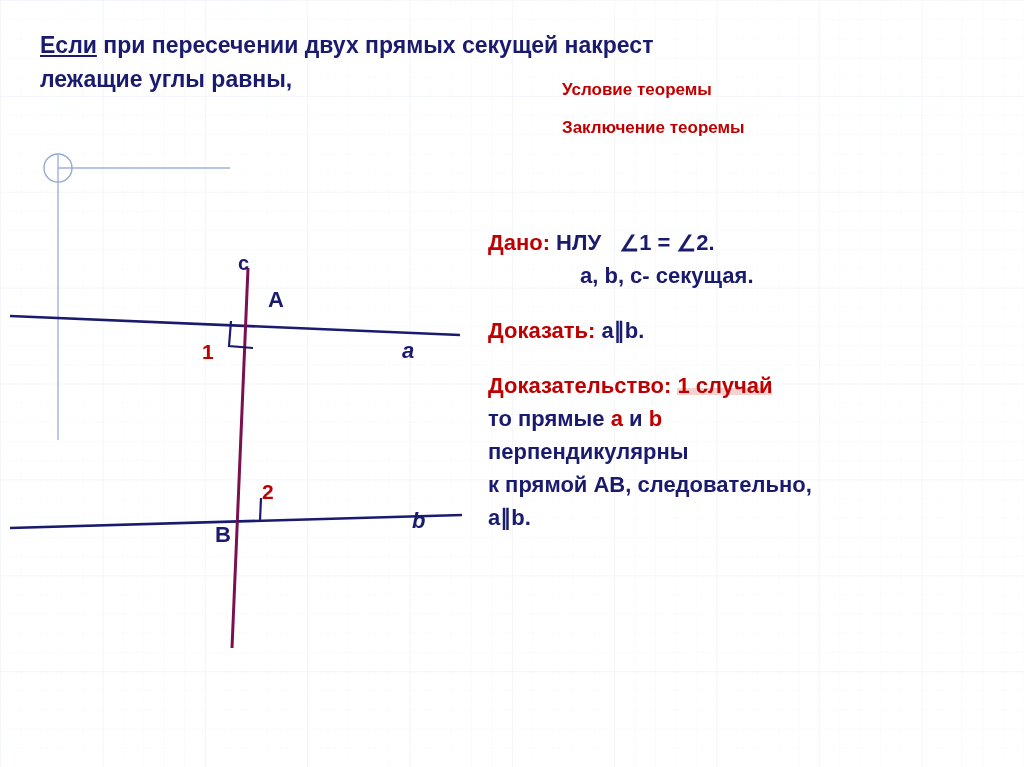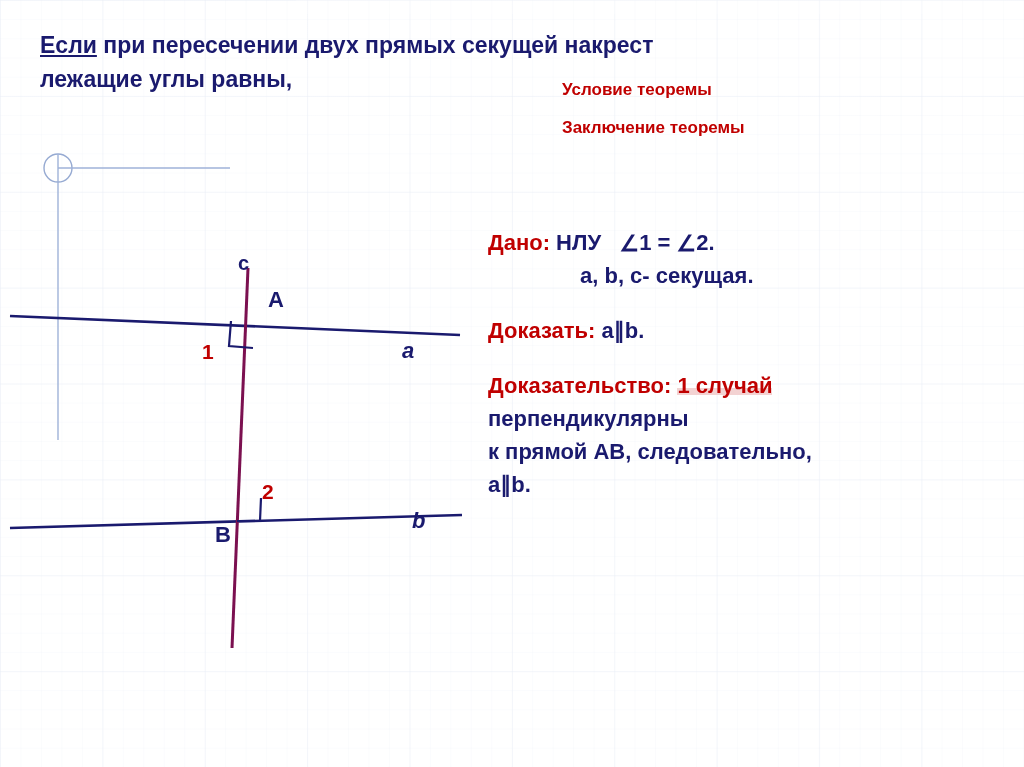--- a/index.html
+++ b/index.html
@@ -153,20 +153,26 @@
 
   <span class="row gap-md">
     <span class="r">Доказать:</span>
     <span>a∥b.</span>
   </span>
 
   <span class="row gap-md">
     <span class="r">Доказательство:</span>
     <span class="r case-hl">1 случай</span>
   </span>
+  <span class="row">
+    <span>то прямые</span>
+    <span class="r">a</span>
+    <span>и</span>
+    <span class="r">b</span>
+  </span>
   <span class="row">перпендикулярны</span>
   <span class="row">к прямой АВ, следовательно,</span>
   <span class="row">a∥b.</span>
 </div>
 
 <div id="figure">
   <svg width="500" height="540" viewBox="0 0 500 540">
 
     <circle cx="58" cy="28" r="14" fill="none" stroke="#96aad2" stroke-width="1.4"></circle>
     <line x1="58" y1="14" x2="58" y2="300" stroke="#9fb2d8" stroke-width="1.4"></line>

